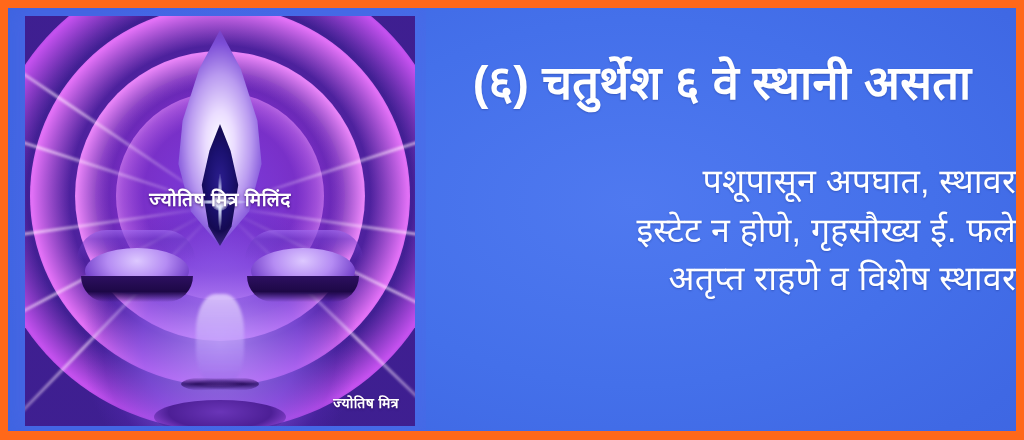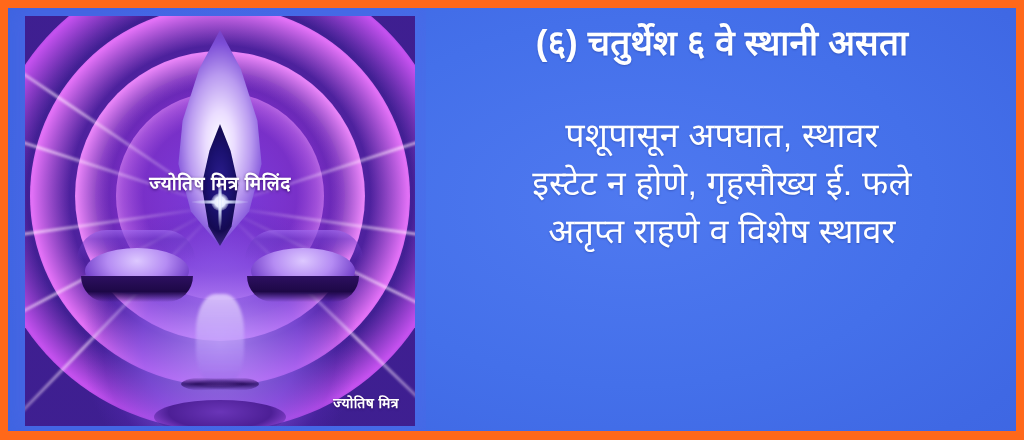--- a/index.html
+++ b/index.html
@@ -222,21 +222,21 @@
     left: 50%; top: 50%;
     transform: translate(-50%,-50%);
     width: 18px; height: 18px;
     border-radius: 50%;
     background: radial-gradient(circle, #ffffff 0%, #e6ecff 40%, rgba(190,210,255,0) 78%);
   }
 
   .art-watermark-main {
     position: absolute;
     left: 50%;
-    top: 154px;
+    top: 170px;
     transform: translateX(-50%);
     white-space: nowrap;
     color: #ffffff;
     font-size: 19px;
     font-weight: 700;
     letter-spacing: 0.6px;
     text-shadow: 0 1px 3px rgba(40,0,90,0.75);
     z-index: 12;
   }
   .art-watermark-sub {
@@ -256,36 +256,36 @@
     position: absolute;
     left: 428px;
     top: 8px;
     width: 588px;
     height: 423px;
     z-index: 20;
     text-align: center;
     color: #ffffff;
   }
   .heading {
-    margin-top: 14px;
-    font-size: 35px;
+    margin-top: 46px;
+    font-size: 47px;
     font-weight: 700;
     line-height: 1.22;
     letter-spacing: 0.2px;
     text-shadow: 0 1px 2px rgba(20,40,120,0.35);
   }
   .body-lines {
     margin-top: 46px;
     font-size: 34px;
     font-weight: 400;
     line-height: 1.42;
     letter-spacing: 0.2px;
     text-shadow: 0 1px 2px rgba(20,40,120,0.35);
   }
-  .body-line { display: block; }
+  .body-line { display: block; text-align: right; }
 </style>
 </head>
 <body>
 
 <div class="slide">
 
   <div class="bg-panel"></div>
 
   <div class="artwork">
     <div class="art-fade"></div>

